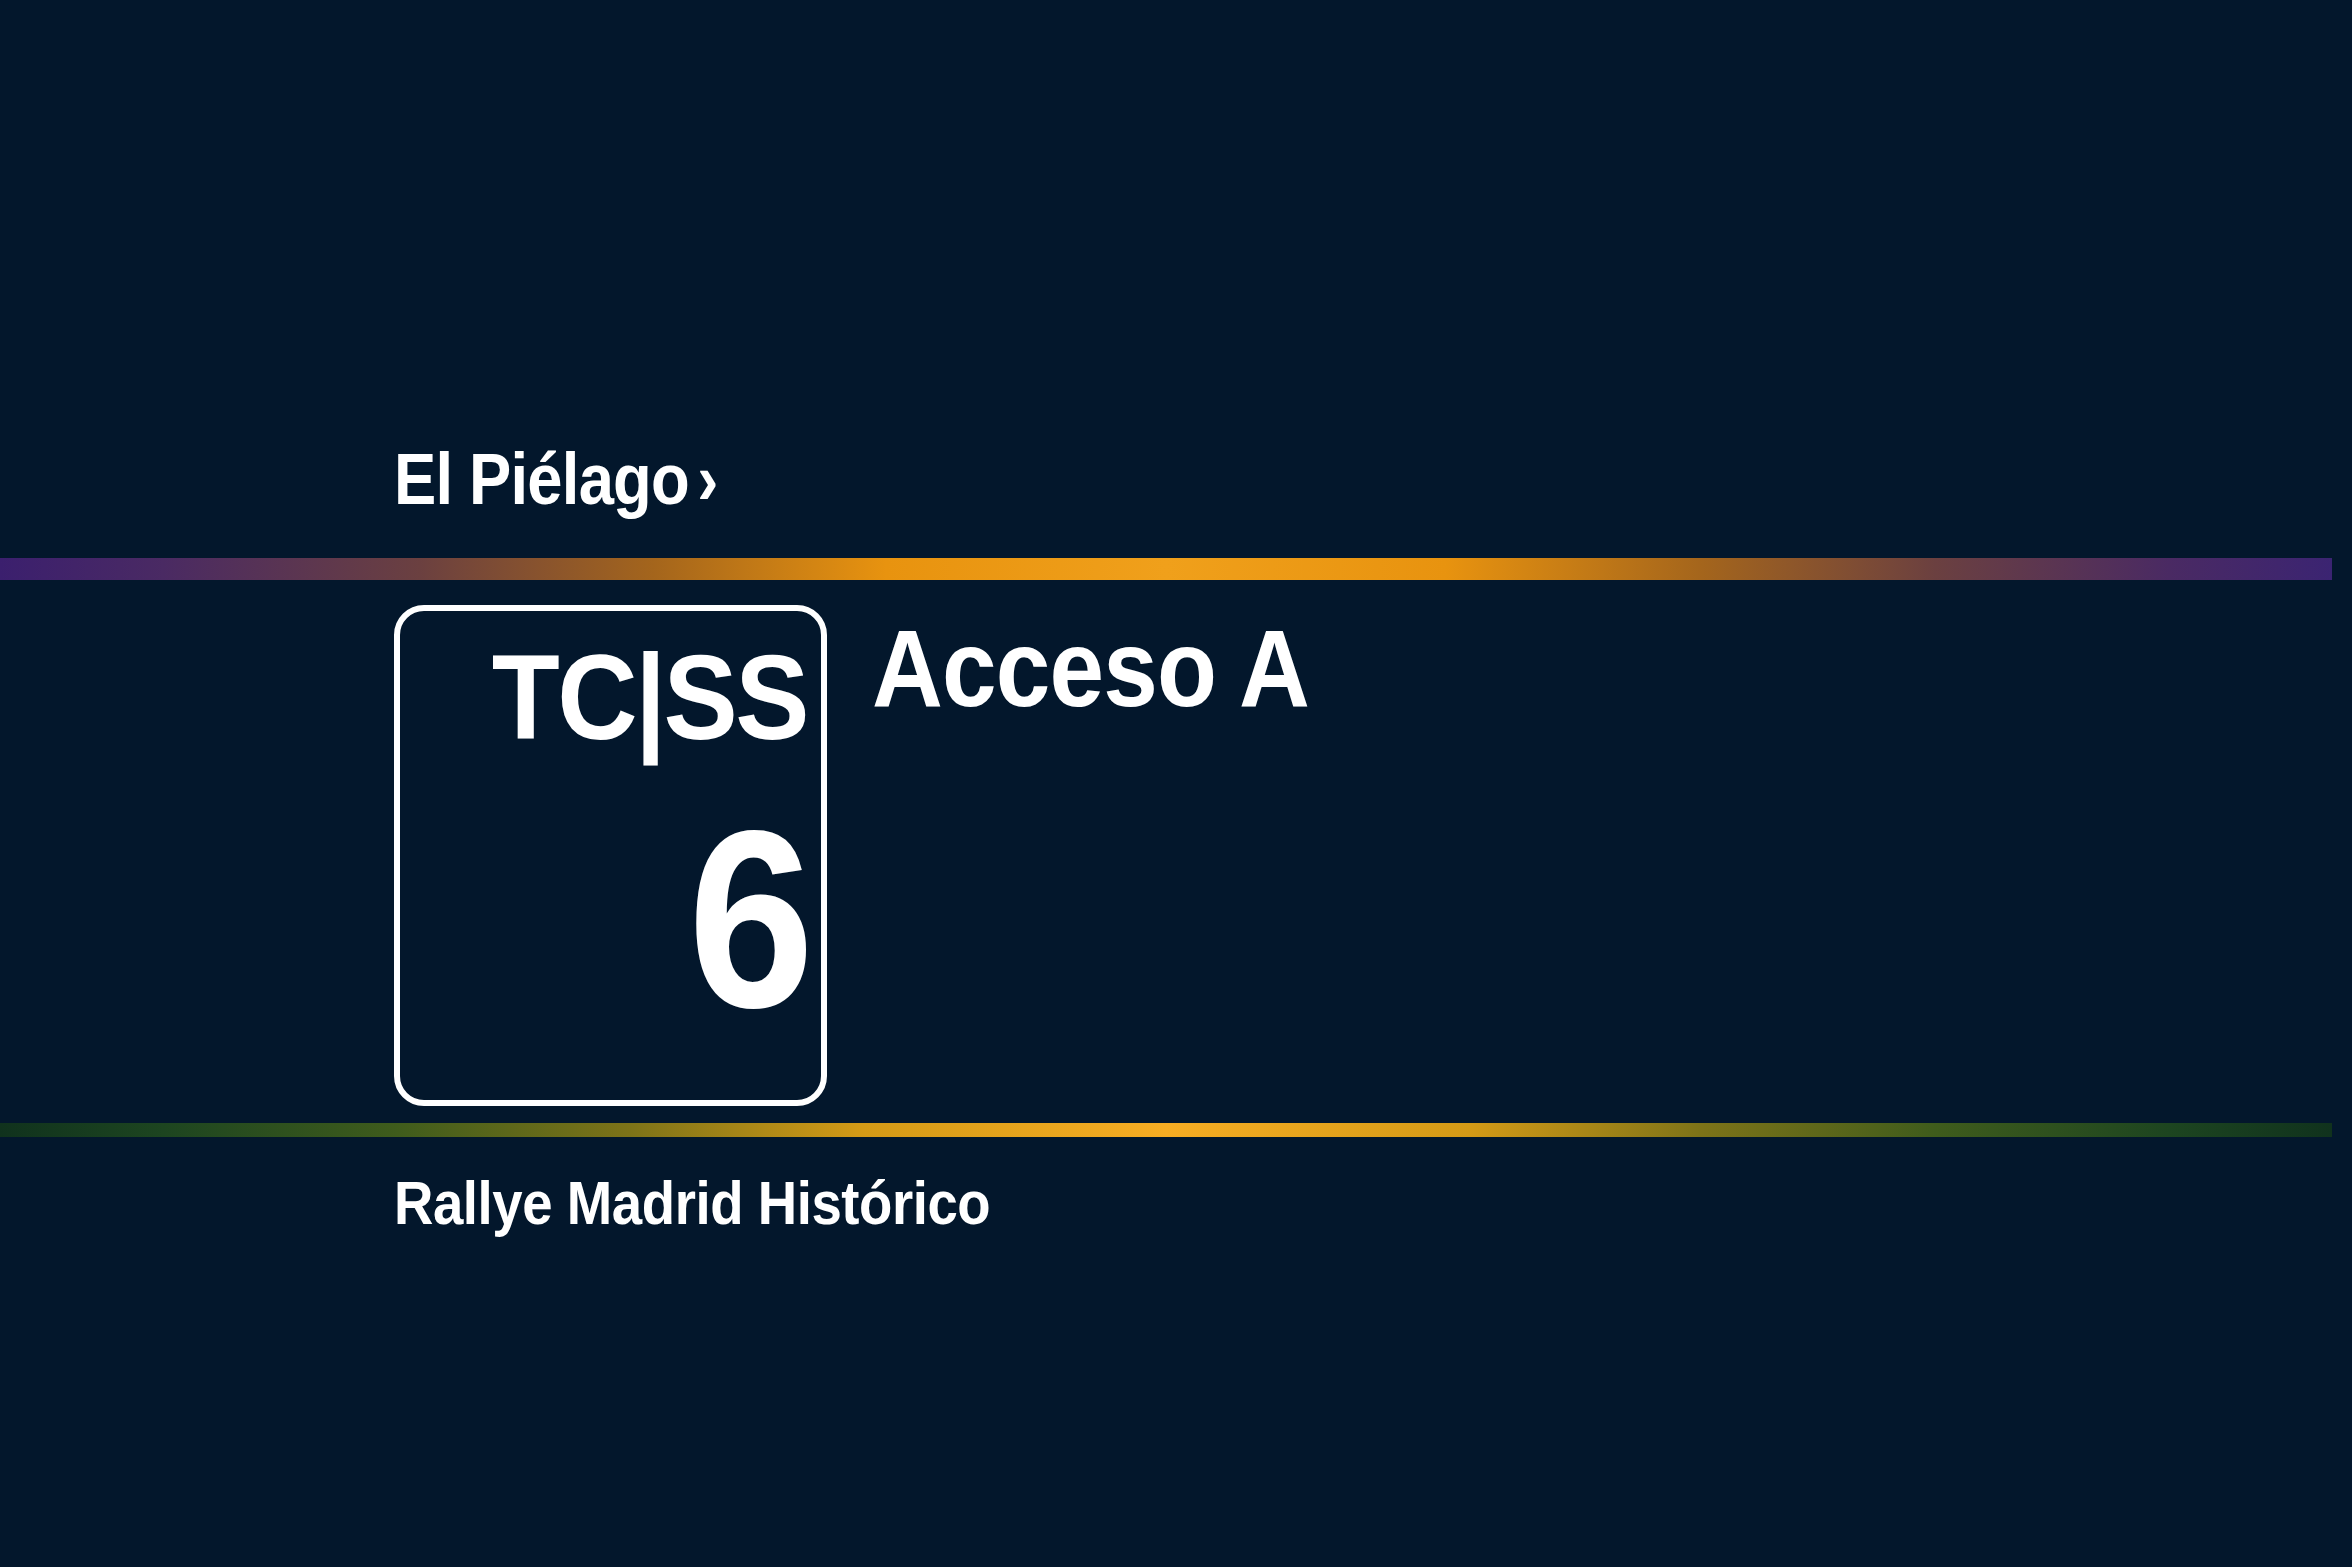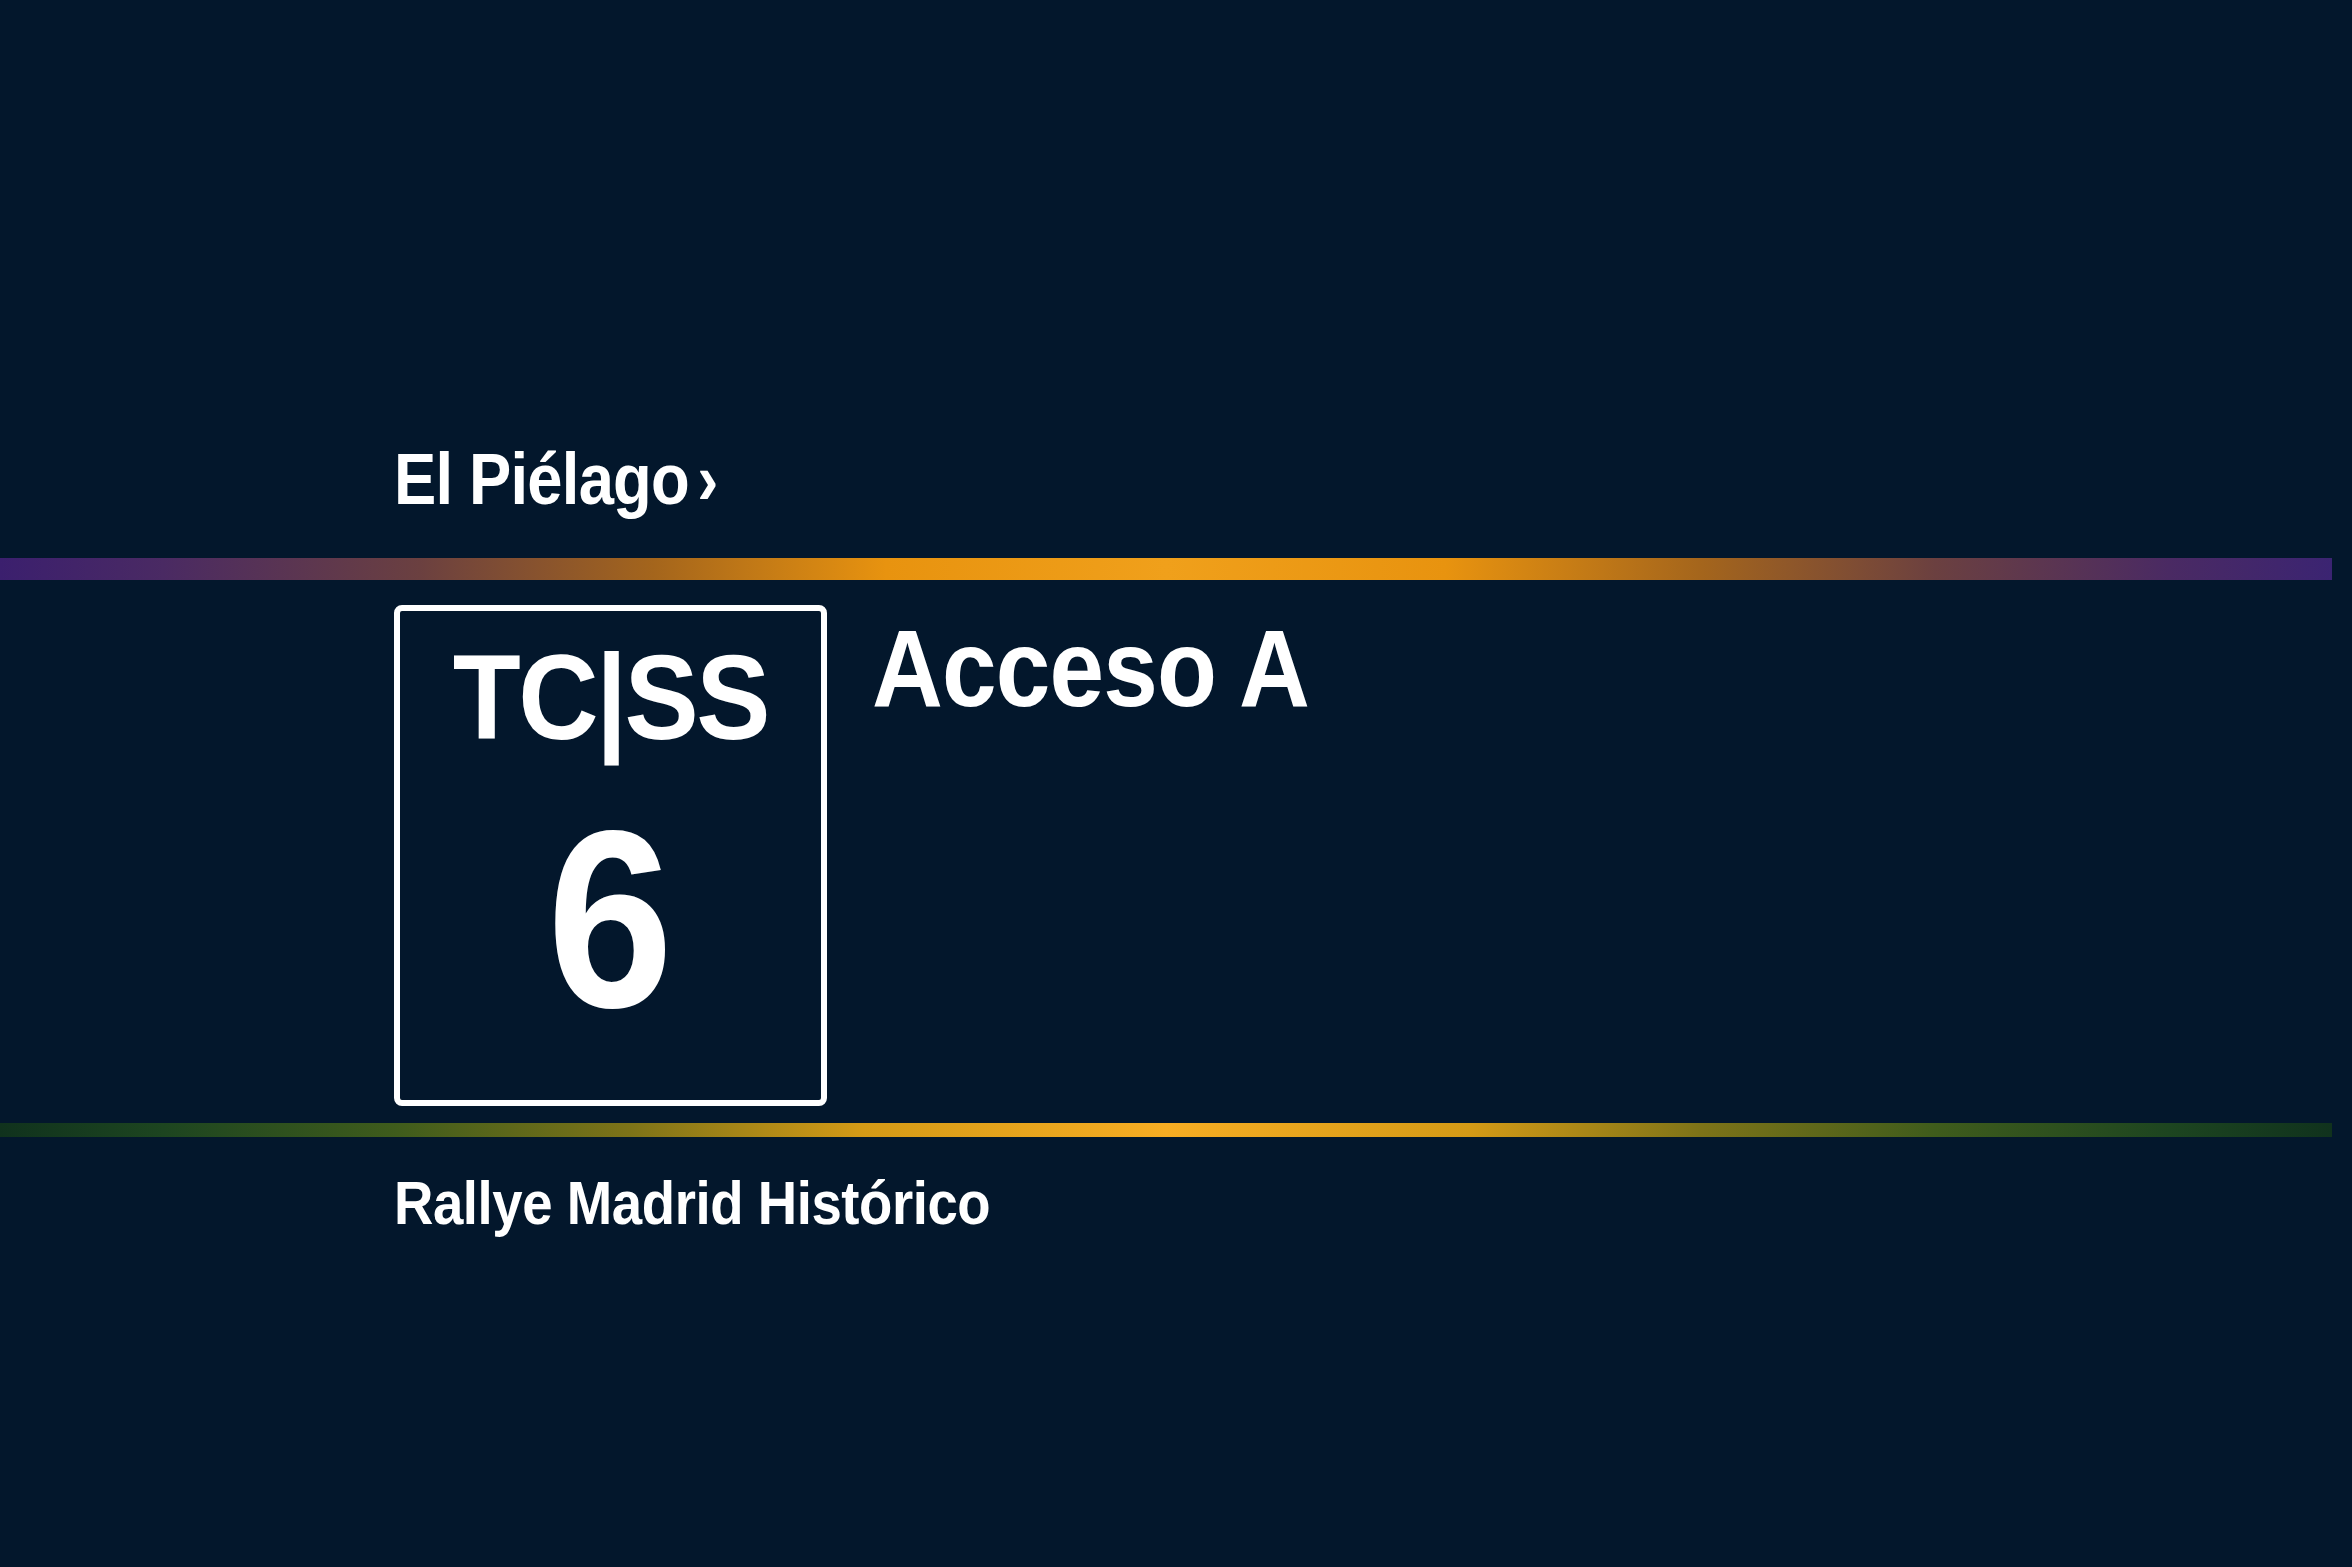--- a/index.html
+++ b/index.html
@@ -89,24 +89,24 @@
     height: 501px;
     display: flex;
     align-items: flex-start;
   }
 
   .badge {
     width: 433px;
     height: 501px;
     box-sizing: border-box;
     border: 6.6px solid #ffffff;
-    border-radius: 8px;
+    border-radius: 30px;
     display: flex;
     flex-direction: column;
-    align-items: center;
+    align-items: flex-end;
     justify-content: flex-start;
     flex: none;
   }
   .badge-code {
     margin-top: 26px;
     color: #ffffff;
     font-size: 121px;
     font-weight: 700;
     line-height: 1;
     letter-spacing: -2.8px;

